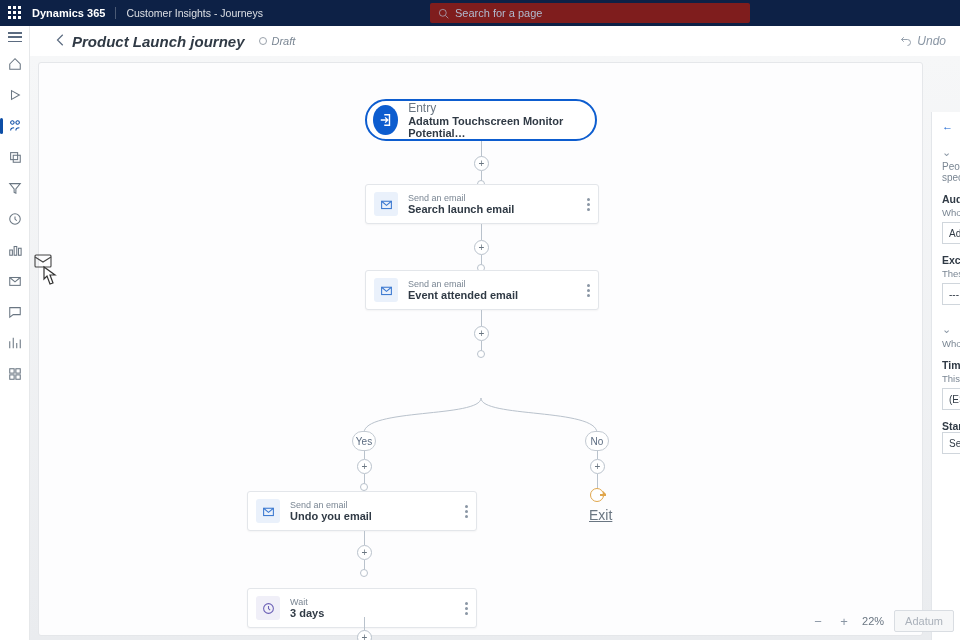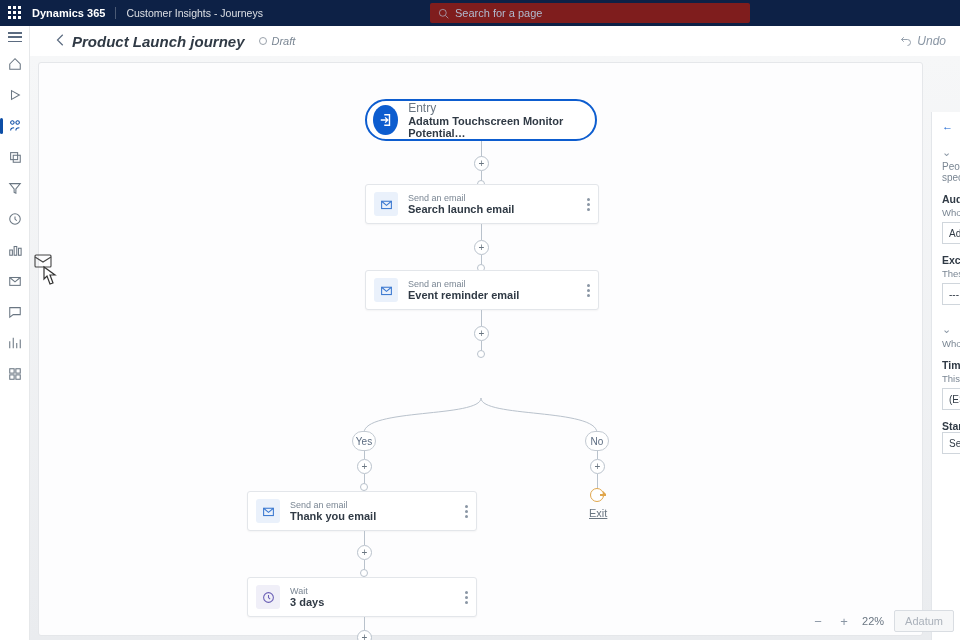--- a/index.html
+++ b/index.html
@@ -66,21 +66,21 @@
   .step-text .sub { font-size: 9px; color: #7a8693; }
   .step-text .main { font-size: 11px; color: #303a45; font-weight: 600; }
   .step-more { position: absolute; right: 8px; top: 11px; color: #8a96a4; cursor: pointer; font-size: 14px; letter-spacing: -1px; }
   .step-more span { display:block; width:3px; height:3px; background:#8a96a4; border-radius:50%; margin:2px 0; }
 
   .branch-label { position: absolute; width: 24px; height: 20px; border: 1px solid #c3cad2; border-radius: 10px; background: #fff; font-size: 10px; display: flex; align-items: center; justify-content: center; color: #5b6b80; }
 
   .exit-icon { position: absolute; width: 14px; height: 14px; border-radius: 50%; border: 1.5px solid #e0a64c; background: #fff; display: flex; align-items: center; justify-content: center; }
   .exit-icon::before { content:""; position:absolute; width:6px; height:1.5px; background:#e0a64c; right:-3px; }
   .exit-icon::after { content:""; position:absolute; right:-6px; top:2px; border:3px solid transparent; border-left-color:#e0a64c; }
-  .exit-label { position: absolute; font-size: 11px; color: #6a7682; text-decoration: underline; }
+  .exit-label { position: absolute; font-size: 14px; color: #6a7682; text-decoration: underline; }
 
   
   .branch-svg { position: absolute; left: 300px; top: 335px; width: 290px; height: 40px; overflow: visible; }
   .branch-svg path { stroke: #b9c2cc; fill: none; stroke-width: 1; }
 
   
   .cursor-overlay { position: absolute; left: 2px; top: 198px; pointer-events: none; }
   .cursor-overlay svg { width: 32px; height: 36px; }
 
   
@@ -261,21 +261,21 @@
 
       <div class="step-card wide" style="left:326px;top:207px">
         <div class="step-icon email">
             <svg viewBox="0 0 16 16">
               <rect x="2" y="4" width="12" height="9"></rect>
               <path d="M2 4l6 5 6-5"></path>
             </svg>
           </div>
         <div class="step-text">
             <div class="sub">Send an email</div>
-            <div class="main">Event reminder email</div>
+            <div class="main">Event attended email</div>
           </div>
         <div class="step-more">
             <span></span>
             <span></span>
             <span></span>
           </div>
       </div>
 
       <div class="v-line" style="top:247px;height:16px"></div>
       <div class="add-btn" style="left:435px;top:263px">+</div>
@@ -298,35 +298,35 @@
 
       <div class="step-card" style="left:208px;top:428px">
         <div class="step-icon email">
             <svg viewBox="0 0 16 16">
               <rect x="2" y="4" width="12" height="9"></rect>
               <path d="M2 4l6 5 6-5"></path>
             </svg>
           </div>
         <div class="step-text">
             <div class="sub">Send an email</div>
-            <div class="main">Thank you email</div>
+            <div class="main">Undo you email</div>
           </div>
         <div class="step-more">
             <span></span>
             <span></span>
             <span></span>
           </div>
       </div>
 
       <div class="y-line" style="top:468px;height:14px"></div>
       <div class="add-btn" style="left:318px;top:482px">+</div>
       <div class="y-line" style="top:497px;height:10px"></div>
       <div class="join-circ" style="left:321px;top:506px"></div>
 
-      <div class="step-card" style="left:208px;top:514px">
+      <div class="step-card" style="left:208px;top:525px">
         <div class="step-icon wait">
             <svg viewBox="0 0 16 16">
               <circle cx="8" cy="8" r="6"></circle>
               <path d="M8 5v3l2 2"></path>
             </svg>
           </div>
         <div class="step-text">
             <div class="sub">Wait</div>
             <div class="main">3 days</div>
           </div>

